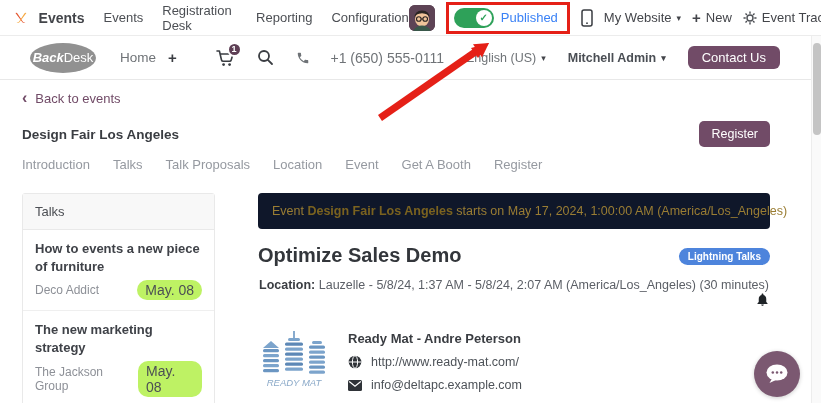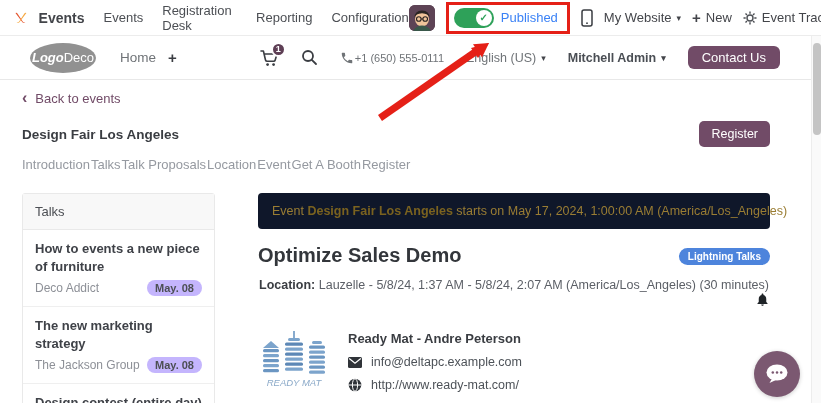--- a/index.html
+++ b/index.html
@@ -25,46 +25,46 @@
   
   .site-header { height:44px; display:flex; align-items:center; padding:0 41px 0 30px; border-bottom:1px solid #e8e8e8; background:#fff; }
   .site-logo { width:66px; height:30px; background:#919191; border-radius:50%; display:flex; align-items:center; justify-content:center; color:#fff; font-size:13px; cursor:pointer; flex:0 0 auto; }
   .site-logo .b { font-weight:800; font-style:italic; }
   .site-logo .l { font-weight:300; }
   .home-link { margin-left:24px; font-size:13.5px; color:#6f7377; cursor:pointer; }
   .add-page { margin-left:12px; font-size:15px; font-weight:700; color:#3a3d42; cursor:pointer; }
   .sh-right { margin-left:auto; display:flex; align-items:center; gap:22px; }
   .icon-btn { position:relative; cursor:pointer; display:flex; align-items:center; }
   .cart-badge { position:absolute; top:-7px; right:-7px; min-width:15px; height:15px; border-radius:50%; background:#5e3f55; color:#fff; font-size:9px; font-weight:700; display:flex; align-items:center; justify-content:center; border:2px solid #fff; }
-  .sh-phone { display:flex; align-items:center; gap:1px; font-size:11px; color:#6f7377; cursor:pointer; }
+  .sh-phone { display:flex; align-items:center; gap:21px; font-size:14px; color:#6f7377; cursor:pointer; }
   .sh-drop { display:flex; align-items:center; gap:5px; font-size:12.5px; color:#6f7377; cursor:pointer; }
   .sh-user { color:#4a4e54; font-weight:600; }
   .contact-btn { background:#714B67; color:#fff; border:none; border-radius:6px; font-size:13px; padding:4px 14px; cursor:pointer; font-family:inherit; }
 
   
   .content { padding:9px 51px 0 22px; }
   .back-link { display:inline-flex; align-items:center; gap:8px; color:#714B67; font-size:13px; cursor:pointer; }
   .back-chev { font-size:16px; line-height:1; font-weight:700; }
   .title-row { margin-top:14px; display:flex; align-items:center; }
   .event-title { font-size:13.5px; font-weight:700; color:#3a3d42; }
   .register-btn { margin-left:auto; background:#714B67; color:#fff; border:none; border-radius:5px; font-size:12.5px; padding:6px 12px; cursor:pointer; font-family:inherit; }
-  .event-nav { margin-top:10px; display:flex; gap:1px; font-size:13px; color:#9599a0; }
+  .event-nav { margin-top:10px; display:flex; gap:23px; font-size:13px; color:#9599a0; }
   .event-nav span { cursor:pointer; }
 
   .columns { margin-top:21px; display:flex; gap:43px; align-items:flex-start; }
 
   
   .talks-card { width:193px; border:1px solid #e9e9e9; border-radius:3px; background:#fff; }
   .talks-head { background:#f8f8f8; border-bottom:1px solid #e9e9e9; padding:10px 12px; font-size:13px; color:#4c4f54; }
   .talk-item { padding:10px 12px; border-bottom:1px solid #efefef; cursor:pointer; }
   .talk-item:last-child { border-bottom:none; }
   .talk-item .t { font-size:13px; font-weight:700; color:#3f4248; line-height:1.35; }
   .talk-meta { display:flex; align-items:center; margin-top:5px; }
   .talk-meta .s { font-size:12px; color:#8d9097; }
-  .date-badge { margin-left:auto; background:#c4b5fd; border-radius:10px; padding:2px 8px; font-size:11px; font-weight:700; color:#4c4f54; }
+  .date-badge { margin-left:auto; background:#bef264; border-radius:10px; padding:2px 8px; font-size:14px; font-weight:400; color:#4c4f54; }
 
   
   .main-col { flex:1; min-width:0; }
   .alert { background:#0f172a; border-radius:4px; padding:11px 14px; font-size:12.5px; color:#9a7d33; white-space:nowrap; }
   .alert b { color:#7a621f; }
   .talk-header { margin-top:15px; display:flex; align-items:flex-start; }
   .talk-title { font-size:20px; font-weight:700; color:#33363b;text-align:center; }
   .badge-blue { margin-left:auto; margin-top:4px; background:#4d84dc; color:#fff; font-size:10px; font-weight:700; padding:3px 9px; border-radius:10px; white-space:nowrap; }
   .location-row { margin-top:11px; display:flex; align-items:center; font-size:12.5px; color:#5b5f66;flex-direction:column; }
   .location-row b { color:#3a3d42; }
@@ -138,22 +138,22 @@
           </g>
         </svg>
         <span>Event Track</span>
       </span>
 
     </div>
   </header>
 
   <header class="site-header">
     <div class="site-logo">
-      <span class="b">Logo</span>
-        <span class="l">Deco</span>
+      <span class="b">Back</span>
+        <span class="l">Desk</span>
     </div>
     <span class="home-link">Home</span>
     <span class="add-page">+</span>
     <div class="sh-right">
       <span class="icon-btn">
         <svg width="19" height="18" viewBox="0 0 19 18">
           <path d="M1 2h2.4l2.1 9a1.7 1.7 0 0 0 1.7 1.3h6.3a1.7 1.7 0 0 0 1.7-1.3L17 5H4" fill="none" stroke="#3a3d42" stroke-width="1.6" stroke-linecap="round" stroke-linejoin="round"></path>
           <circle cx="7.6" cy="15.6" r="1.4" fill="#3a3d42"></circle>
           <circle cx="13.6" cy="15.6" r="1.4" fill="#3a3d42"></circle>
         </svg>
@@ -267,33 +267,33 @@
             <rect x="51" y="21.5" width="16" height="3.2" rx="1.5" fill="#7ca4cc"></rect>
             <rect x="51" y="26.5" width="16" height="3.2" rx="1.5" fill="#6b96c2"></rect>
             <rect x="51" y="31.5" width="16" height="3.2" rx="1.5" fill="#7ca4cc"></rect>
             <rect x="51" y="36.5" width="16" height="3.2" rx="1.5" fill="#6b96c2"></rect>
             <rect x="51" y="41.5" width="16" height="3.2" rx="1.5" fill="#7ca4cc"></rect>
             <text x="36" y="57" text-anchor="middle" font-size="9.5" font-style="italic" fill="#8aa9c8">READY MAT</text>
           </svg>
           <div class="company-info">
             <div class="company-name">Ready Mat - Andre Peterson</div>
             <div class="info-row">
-              <svg width="14" height="11" viewBox="0 0 14 11">
-                <rect width="14" height="11" rx="1.5" fill="#2f3338"></rect>
-                <polyline points="1.2,1.5 7,6.2 12.8,1.5" fill="none" stroke="#fff" stroke-width="1.2"></polyline>
-              </svg>
-              <span>info@deltapc.example.com</span>
-            </div>
-            <div class="info-row">
               <svg width="14" height="14" viewBox="0 0 14 14">
                 <circle cx="7" cy="7" r="6.3" fill="#2f3338"></circle>
                 <ellipse cx="7" cy="7" rx="2.6" ry="6.3" fill="none" stroke="#fff" stroke-width="1"></ellipse>
                 <line x1="0.7" y1="7" x2="13.3" y2="7" stroke="#fff" stroke-width="1"></line>
               </svg>
               <span>http://www.ready-mat.com/</span>
+            </div>
+            <div class="info-row">
+              <svg width="14" height="11" viewBox="0 0 14 11">
+                <rect width="14" height="11" rx="1.5" fill="#2f3338"></rect>
+                <polyline points="1.2,1.5 7,6.2 12.8,1.5" fill="none" stroke="#fff" stroke-width="1.2"></polyline>
+              </svg>
+              <span>info@deltapc.example.com</span>
             </div>
             <div class="info-row">
               <svg width="13" height="13" viewBox="0 0 24 24">
                 <path d="M6.6 10.8c1.4 2.8 3.8 5.1 6.6 6.6l2.2-2.2c.3-.3.7-.4 1-.2 1.1.4 2.3.6 3.6.6.6 0 1 .4 1 1V20c0 .6-.4 1-1 1C10.6 21 3 13.4 3 4c0-.6.4-1 1-1h3.5c.6 0 1 .4 1 1 0 1.2.2 2.4.6 3.6.1.3 0 .7-.2 1l-2.3 2.2z" fill="#2f3338"></path>
               </svg>
               <span>(803)-873-6126</span>
             </div>
           </div>
         </div>
       </section>

